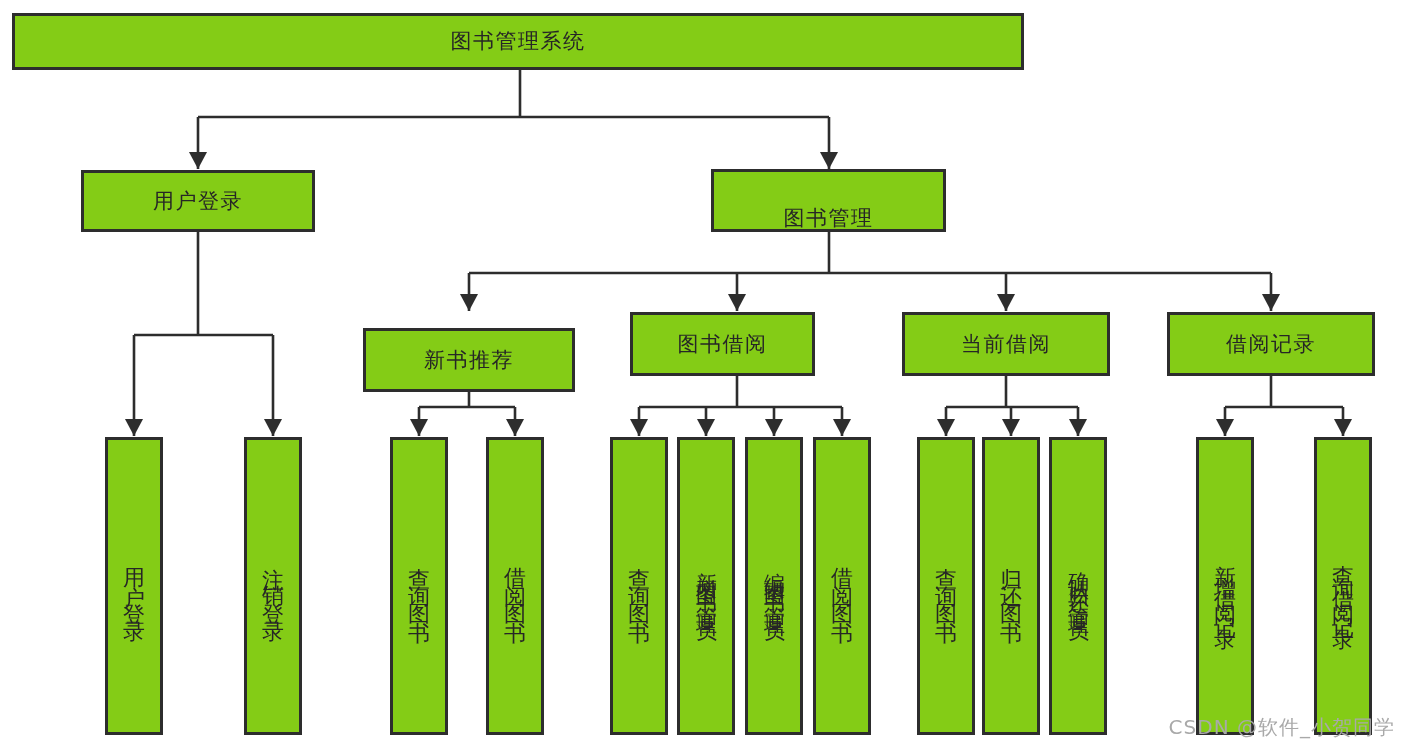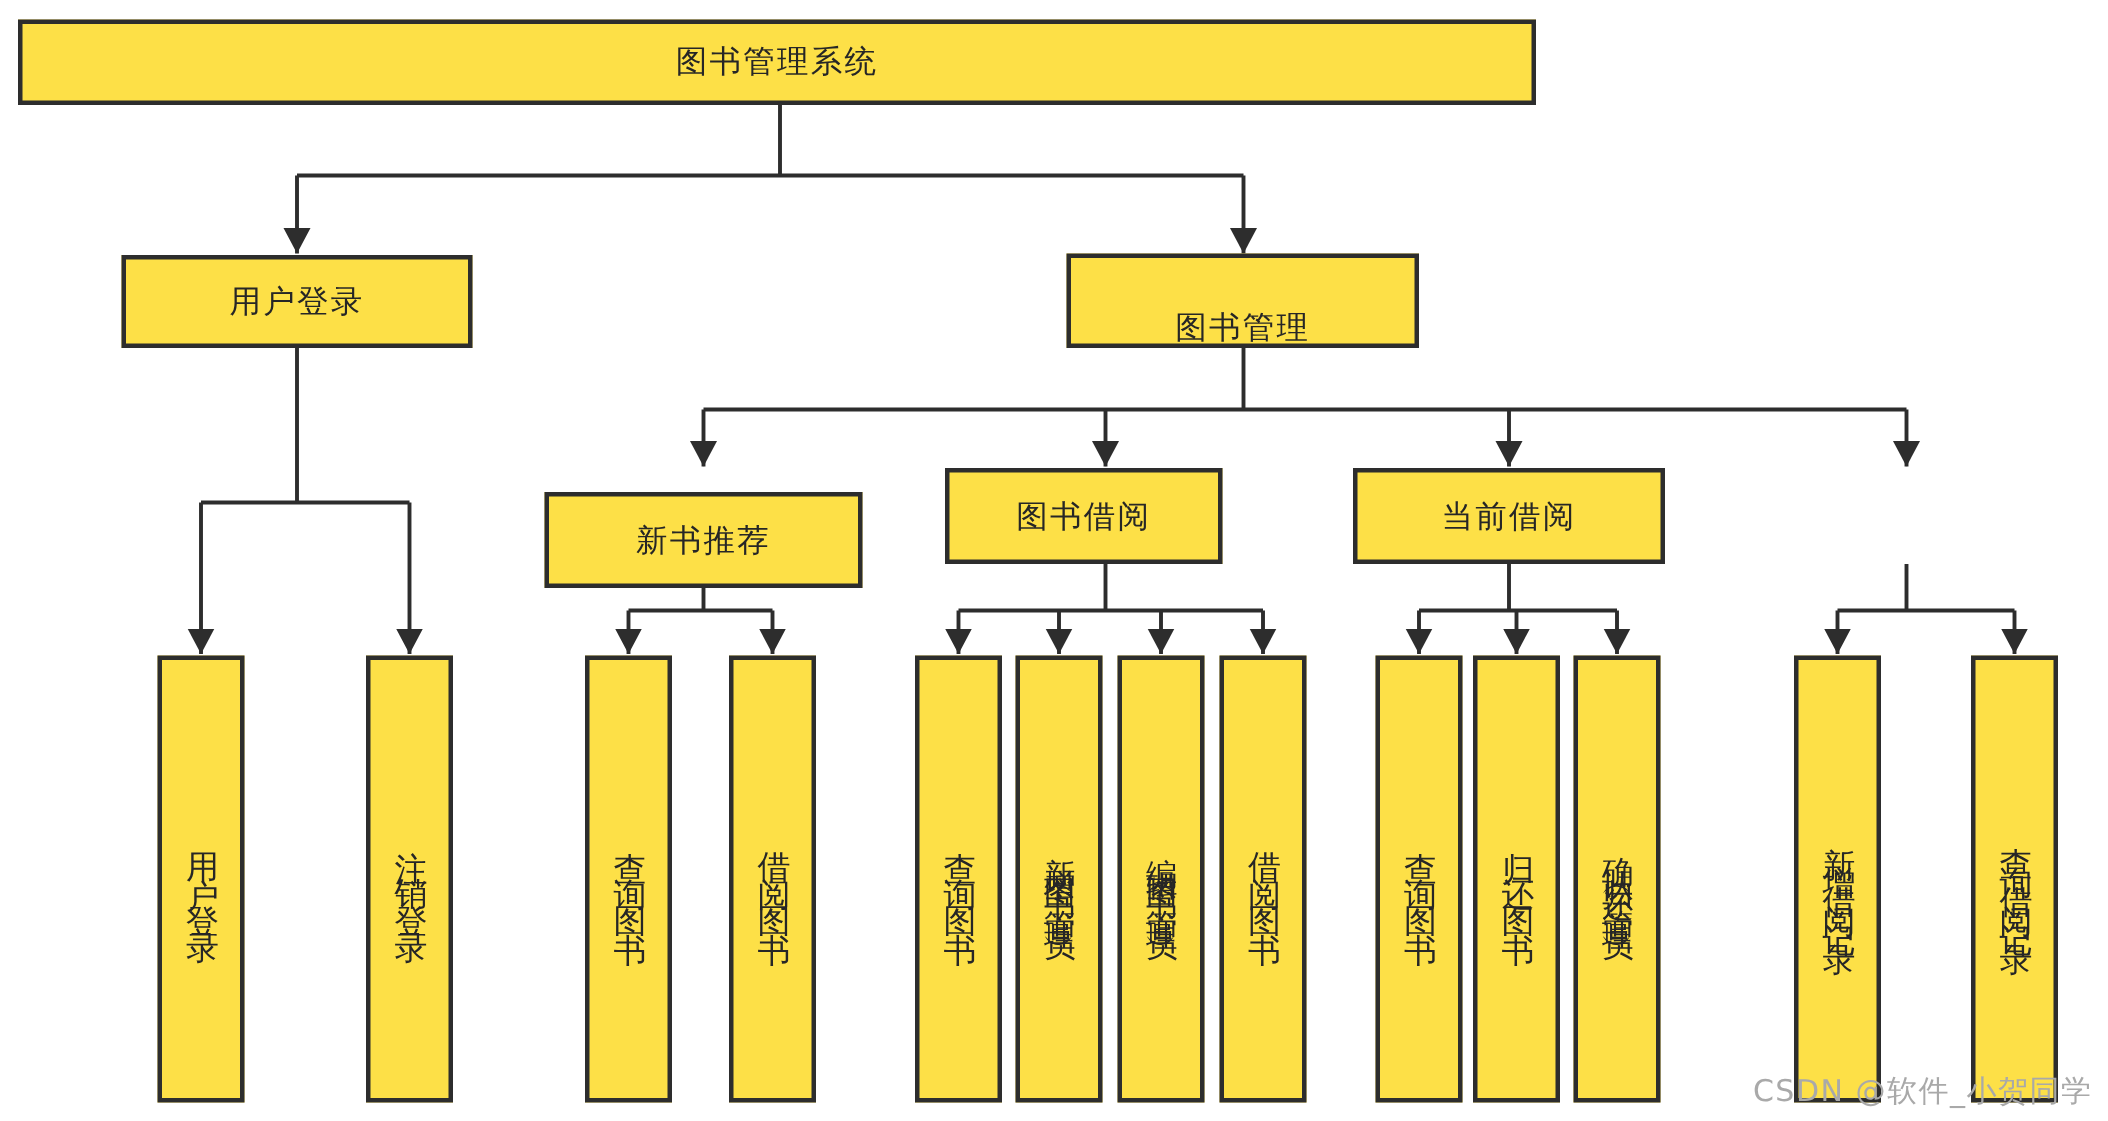--- a/index.html
+++ b/index.html
@@ -20,21 +20,21 @@
     left: 0;
     top: 0;
     width: 1405px;
     height: 747px;
     pointer-events: none;
   }
   .node {
     position: absolute;
     box-sizing: border-box;
     border: 3px solid #2d2d2d;
-    background: #fde047;
+    background: #84cc16;
     display: flex;
     align-items: center;
     justify-content: center;
     color: #262626;
     text-align: center;
     line-height: 1;
   }
   .hnode {
     font-size: 21px;
     letter-spacing: 1.5px;
@@ -152,20 +152,23 @@
 
   <div class="node hnode" id="n-l2-0">
     <span>新书推荐</span>
   </div>
   <div class="node hnode" id="n-l2-1">
     <span>图书借阅</span>
   </div>
   <div class="node hnode" id="n-l2-2">
     <span>当前借阅</span>
   </div>
+  <div class="node hnode" id="n-l2-3">
+    <span>借阅记录</span>
+  </div>
 
   <div class="node vnode leaf ls4" id="n-ul-0">
     <span>用户登录</span>
   </div>
   <div class="node vnode leaf ls4" id="n-ul-1">
     <span>注销登录</span>
   </div>
 
   <div class="node vnode leaf ls4" id="n-nb-0">
     <span>查询图书</span>

